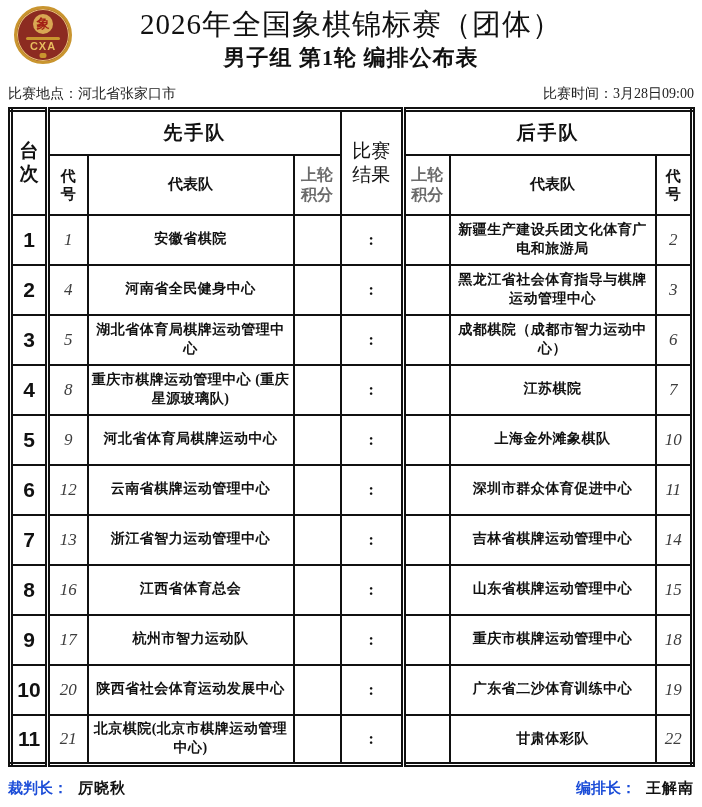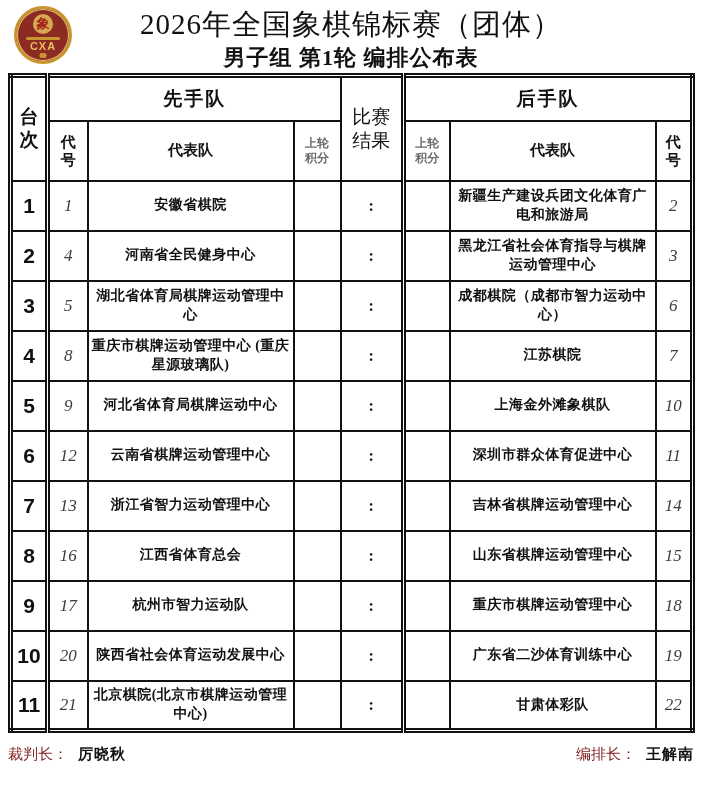--- a/index.html
+++ b/index.html
@@ -72,52 +72,60 @@
   .sec-sep { border-left:5px double #111 !important; }
 
   tr.head-a { height:45px; }
   tr.head-b { height:60px; }
   tr.body-row { height:50px; }
 
   .vwrap { display:inline-block; width:1.1em; line-height:1.2; word-break:break-all; font-size:19px; font-weight:bold; }
   .w2 { display:inline-block; width:2.3em; line-height:1.25; word-break:break-all; }
   .head-group { font-size:19px; font-weight:bold; letter-spacing:2px; }
   .head-sub { font-size:15px; font-weight:bold; }
-  .score-head { color:#6b6b6b; font-size:12px; font-weight:bold; }
+  .score-head { color:#6b6b6b; font-size:16px; font-weight:bold; }
 
   td.board { font-family:"Liberation Sans", sans-serif; font-weight:bold; font-size:21px; }
   td.code  { font-style:italic; font-size:17px; color:#3d3d3d; font-family:"Liberation Serif", serif; }
   td.team  { font-size:14px; font-weight:bold; line-height:1.35; letter-spacing:0.5px; }
   td.result { font-size:16px; font-weight:bold; }
   td.score {}
 
   
   .sign-row {
     display:flex; justify-content:space-between;
     margin-top:12px; font-size:15px;
   }
-  .sign-label { color:#7f1d1d; font-weight:normal; }
+  .sign-label { color:#1d4ed8; font-weight:bold; }
   .sign-name { font-weight:bold; margin-left:10px; letter-spacing:1px; }
 </style>
 </head>
 <body>
 
 <div class="page">
 
   <div class="masthead">
     <div class="logo">
       <div class="logo-seal">象</div>
       <div class="logo-band"></div>
       <div class="logo-cxa">CXA</div>
       <div class="logo-dot"></div>
     </div>
     <div class="title">2026年全国象棋锦标赛（团体）</div>
     <div class="subtitle">男子组 第1轮 编排公布表</div>
   </div>
 
+  <div class="meta-row">
+    <div>
+      <span>比赛地点：</span><span>河北省张家口市</span>
+    </div>
+    <div>
+      <span>比赛时间：</span><span>3月28日09:00</span>
+    </div>
+  </div>
 
   <table class="pairings">
     <colgroup>
       <col class="c-board">
         <col class="c-code-l">
         <col class="c-team-l">
         <col class="c-score-l">
       <col class="c-result">
         <col class="c-score-r">
         <col class="c-team-r">

